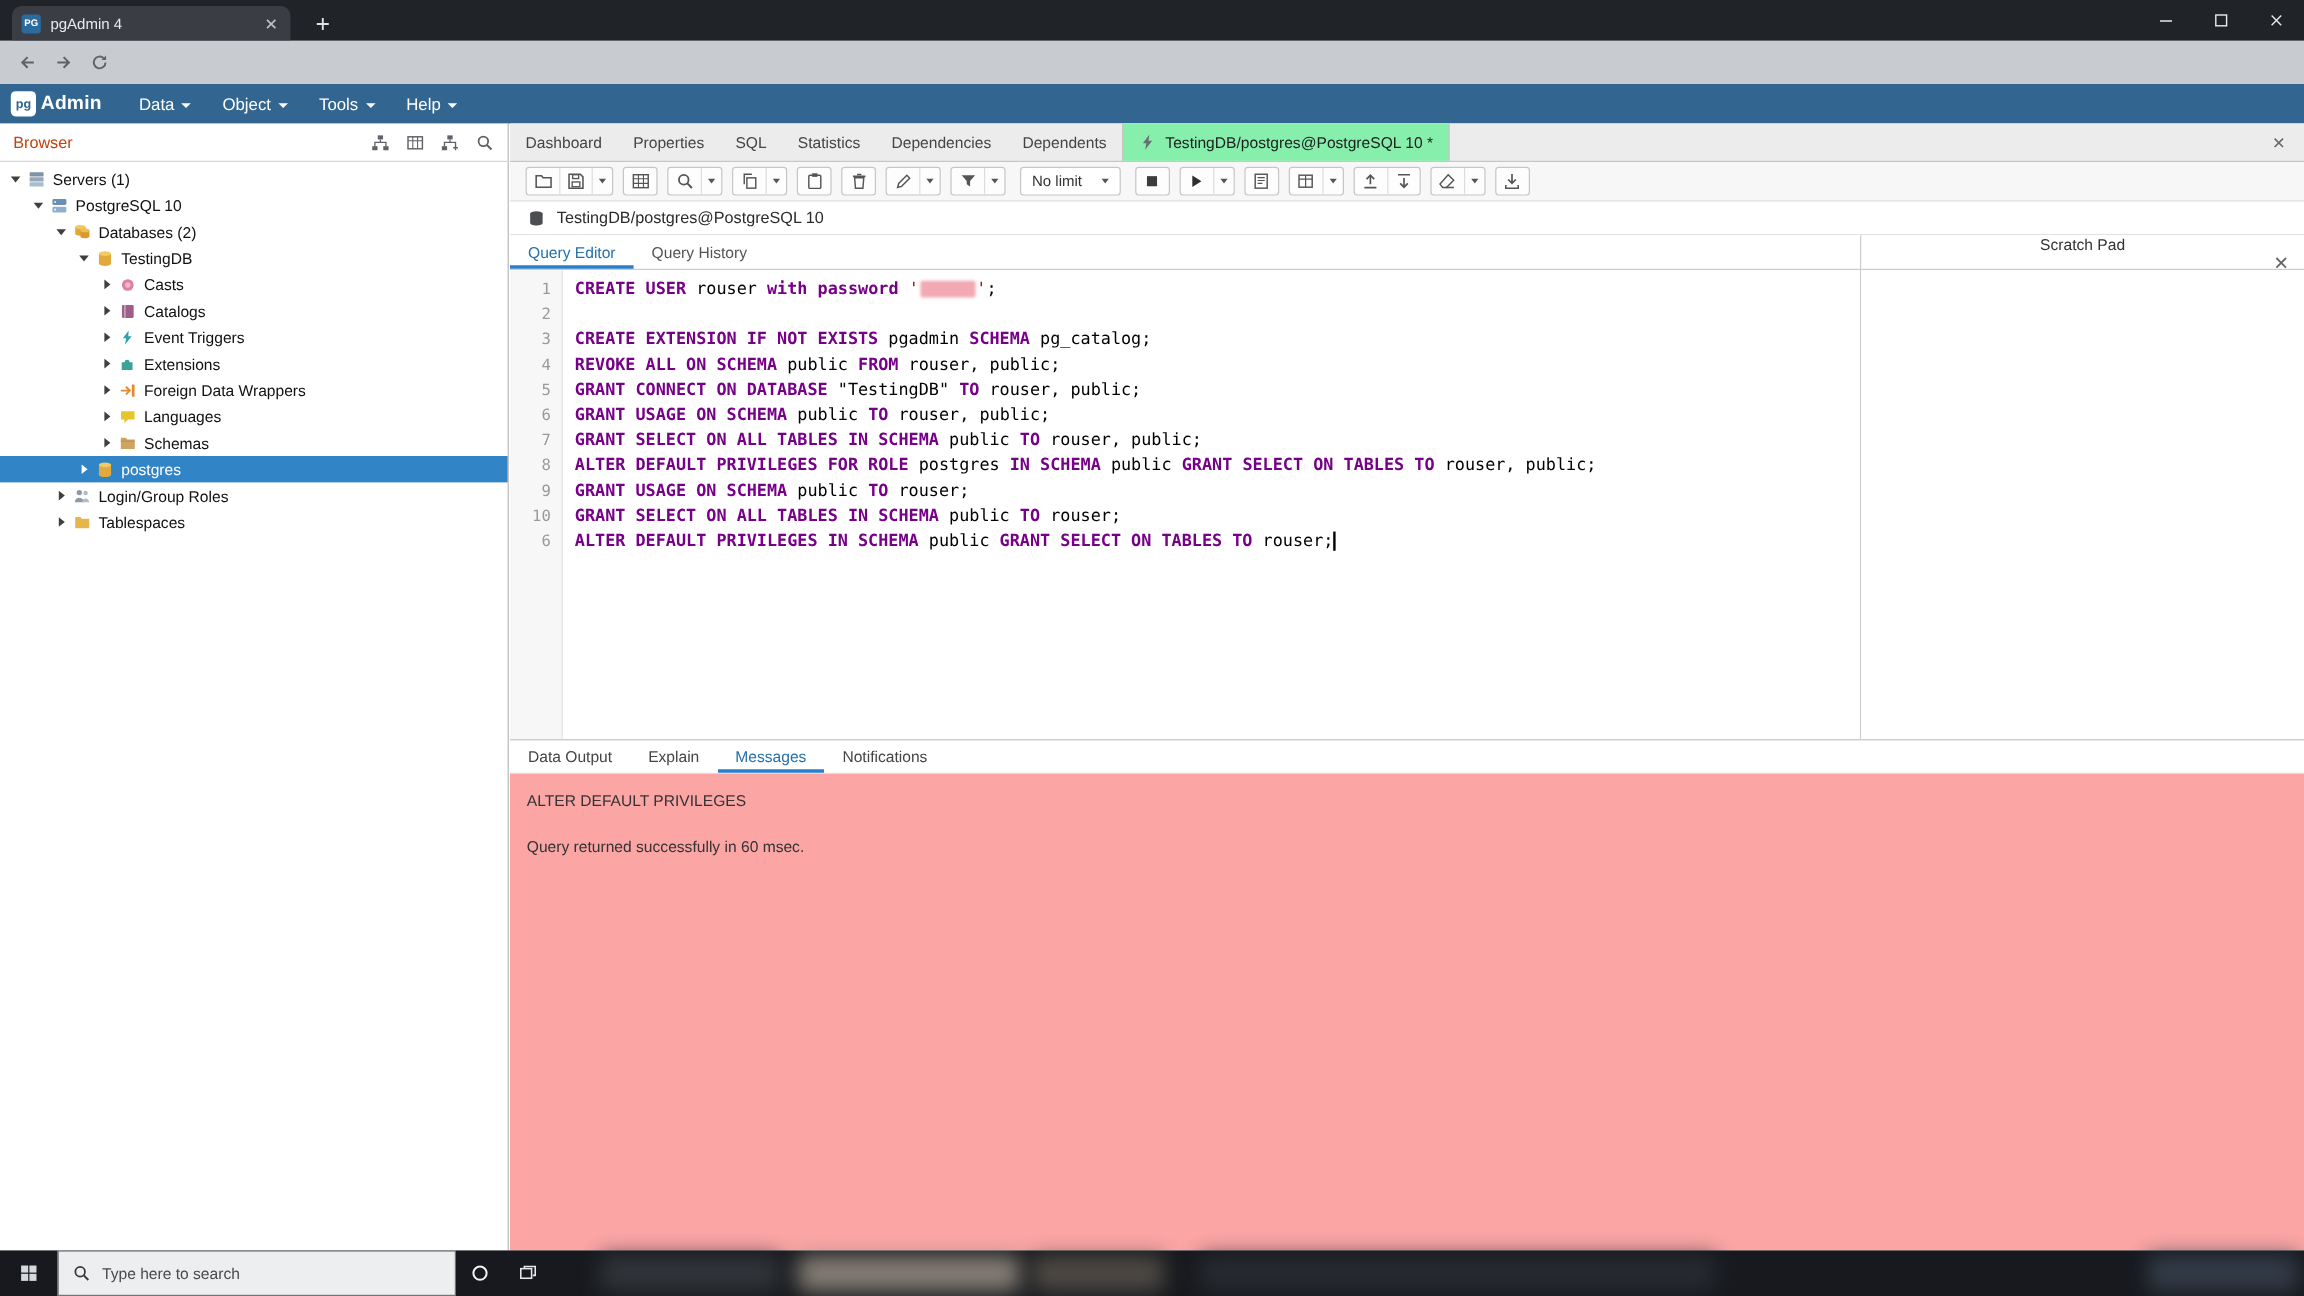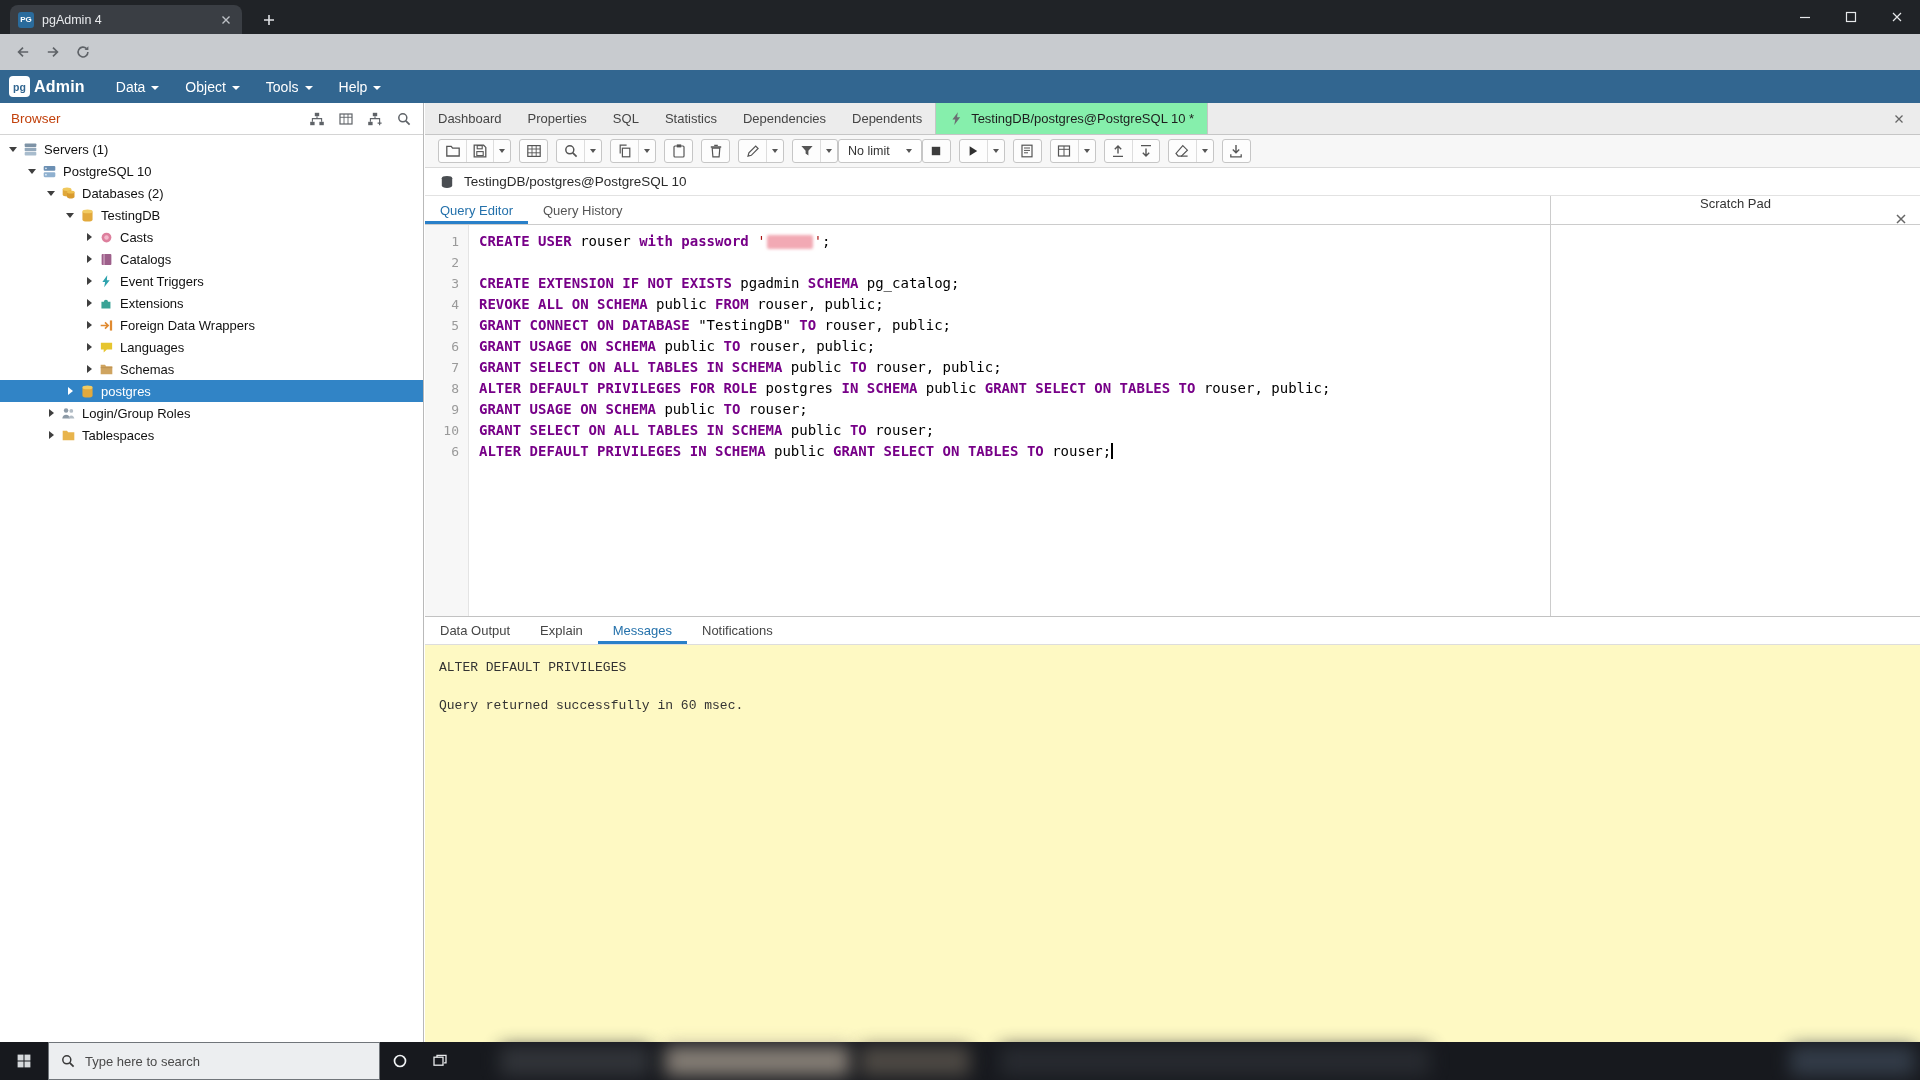--- a/index.html
+++ b/index.html
@@ -65,21 +65,21 @@
   .main { position:absolute; left:425px; top:103px; right:0; bottom:38px; background:#fff; }
   .main-tabs { position:absolute; top:0; left:0; right:0; height:32px; background:#ececec;
                border-bottom:1px solid #c6c6c6; display:flex; align-items:stretch;
                font-size:13px; color:#454545; }
   .mtab { padding:0 13px; display:flex; align-items:center; gap:7px; }
   .mtab.active { background:#86efac; border-left:1px solid #c6c6c6; border-right:1px solid #c6c6c6;
                  color:#1e1e1e; }
   .tabbar-close { margin-left:auto; padding:0 14px; display:flex; align-items:center; }
 
   .toolbar { position:absolute; top:32px; left:0; right:0; height:33px; background:#f7f7f7;
-             border-bottom:1px solid #dadada; display:flex; align-items:center; padding-left:13px; gap:0; }
+             border-bottom:1px solid #dadada; display:flex; align-items:center; padding-left:13px; gap:12px; }
   .bgroup { display:flex; align-items:stretch; border:1px solid #c6c6c6; border-radius:3px;
             background:#fdfdfd; height:24px; overflow:hidden; }
   .tbtn { min-width:27px; padding:0 4px; display:flex; align-items:center; justify-content:center; }
   .tbtn + .tbtn { border-left:1px solid #ddd; }
   .tbtn.drop { min-width:17px; }
   .dcaret { width:0; height:0; border-left:3.5px solid transparent; border-right:3.5px solid transparent;
             border-top:4.5px solid #555; }
   .limitbox { display:flex; align-items:center; gap:16px; border:1px solid #c6c6c6; background:#fff;
               height:24px; border-radius:3px; padding:0 9px; font-size:12.5px; color:#333; }
 
@@ -108,22 +108,22 @@
   .tok-s { color:#aa1111; }
   .redact { display:inline-block; width:46px; height:14px; background:#f2a9b4; border-radius:2px;
             filter:blur(1.5px); vertical-align:middle; margin:0 1px; }
   .cursor { display:inline-block; width:1.5px; height:16px; background:#000; vertical-align:text-bottom; }
 
   .outtabs { position:absolute; top:513px; left:0; right:0; height:29px; background:#fff;
              border-top:1px solid #c2c2c2; border-bottom:1px solid #ddd; display:flex;
              align-items:stretch; font-size:13px; color:#454545; }
   .otab { padding:0 15px; display:flex; align-items:center; }
   .otab.active { color:#2471ab; box-shadow:inset 0 -3px 0 #2980c9; }
-  .outbody { position:absolute; top:542px; left:0; right:0; bottom:0; background:#fef9c3;
-             font-family:Liberation Mono, monospace; font-size:13px; color:#333;
+  .outbody { position:absolute; top:542px; left:0; right:0; bottom:0; background:#fca5a5;
+             font-family:Liberation Sans, sans-serif; font-size:13px; color:#333;
              padding:13px 0 0 14px; line-height:19px; }
 
   
   .taskbar { position:absolute; left:0; right:0; bottom:0; height:38px; background:#17191e;
              display:flex; align-items:center; color:#e6e8ea; }
   .tb-btn { width:48px; height:38px; display:flex; align-items:center; justify-content:center; flex:none; }
   .tsearch { width:332px; height:38px; background:#eceef0; border:1px solid #70757a;
              display:flex; align-items:center; padding:0 11px; gap:9px; flex:none; }
   .tsearch input { flex:1; border:none; outline:none; background:transparent; font-size:13px; color:#333; }
   .tsearch input::placeholder { color:#4a4a4a; }

